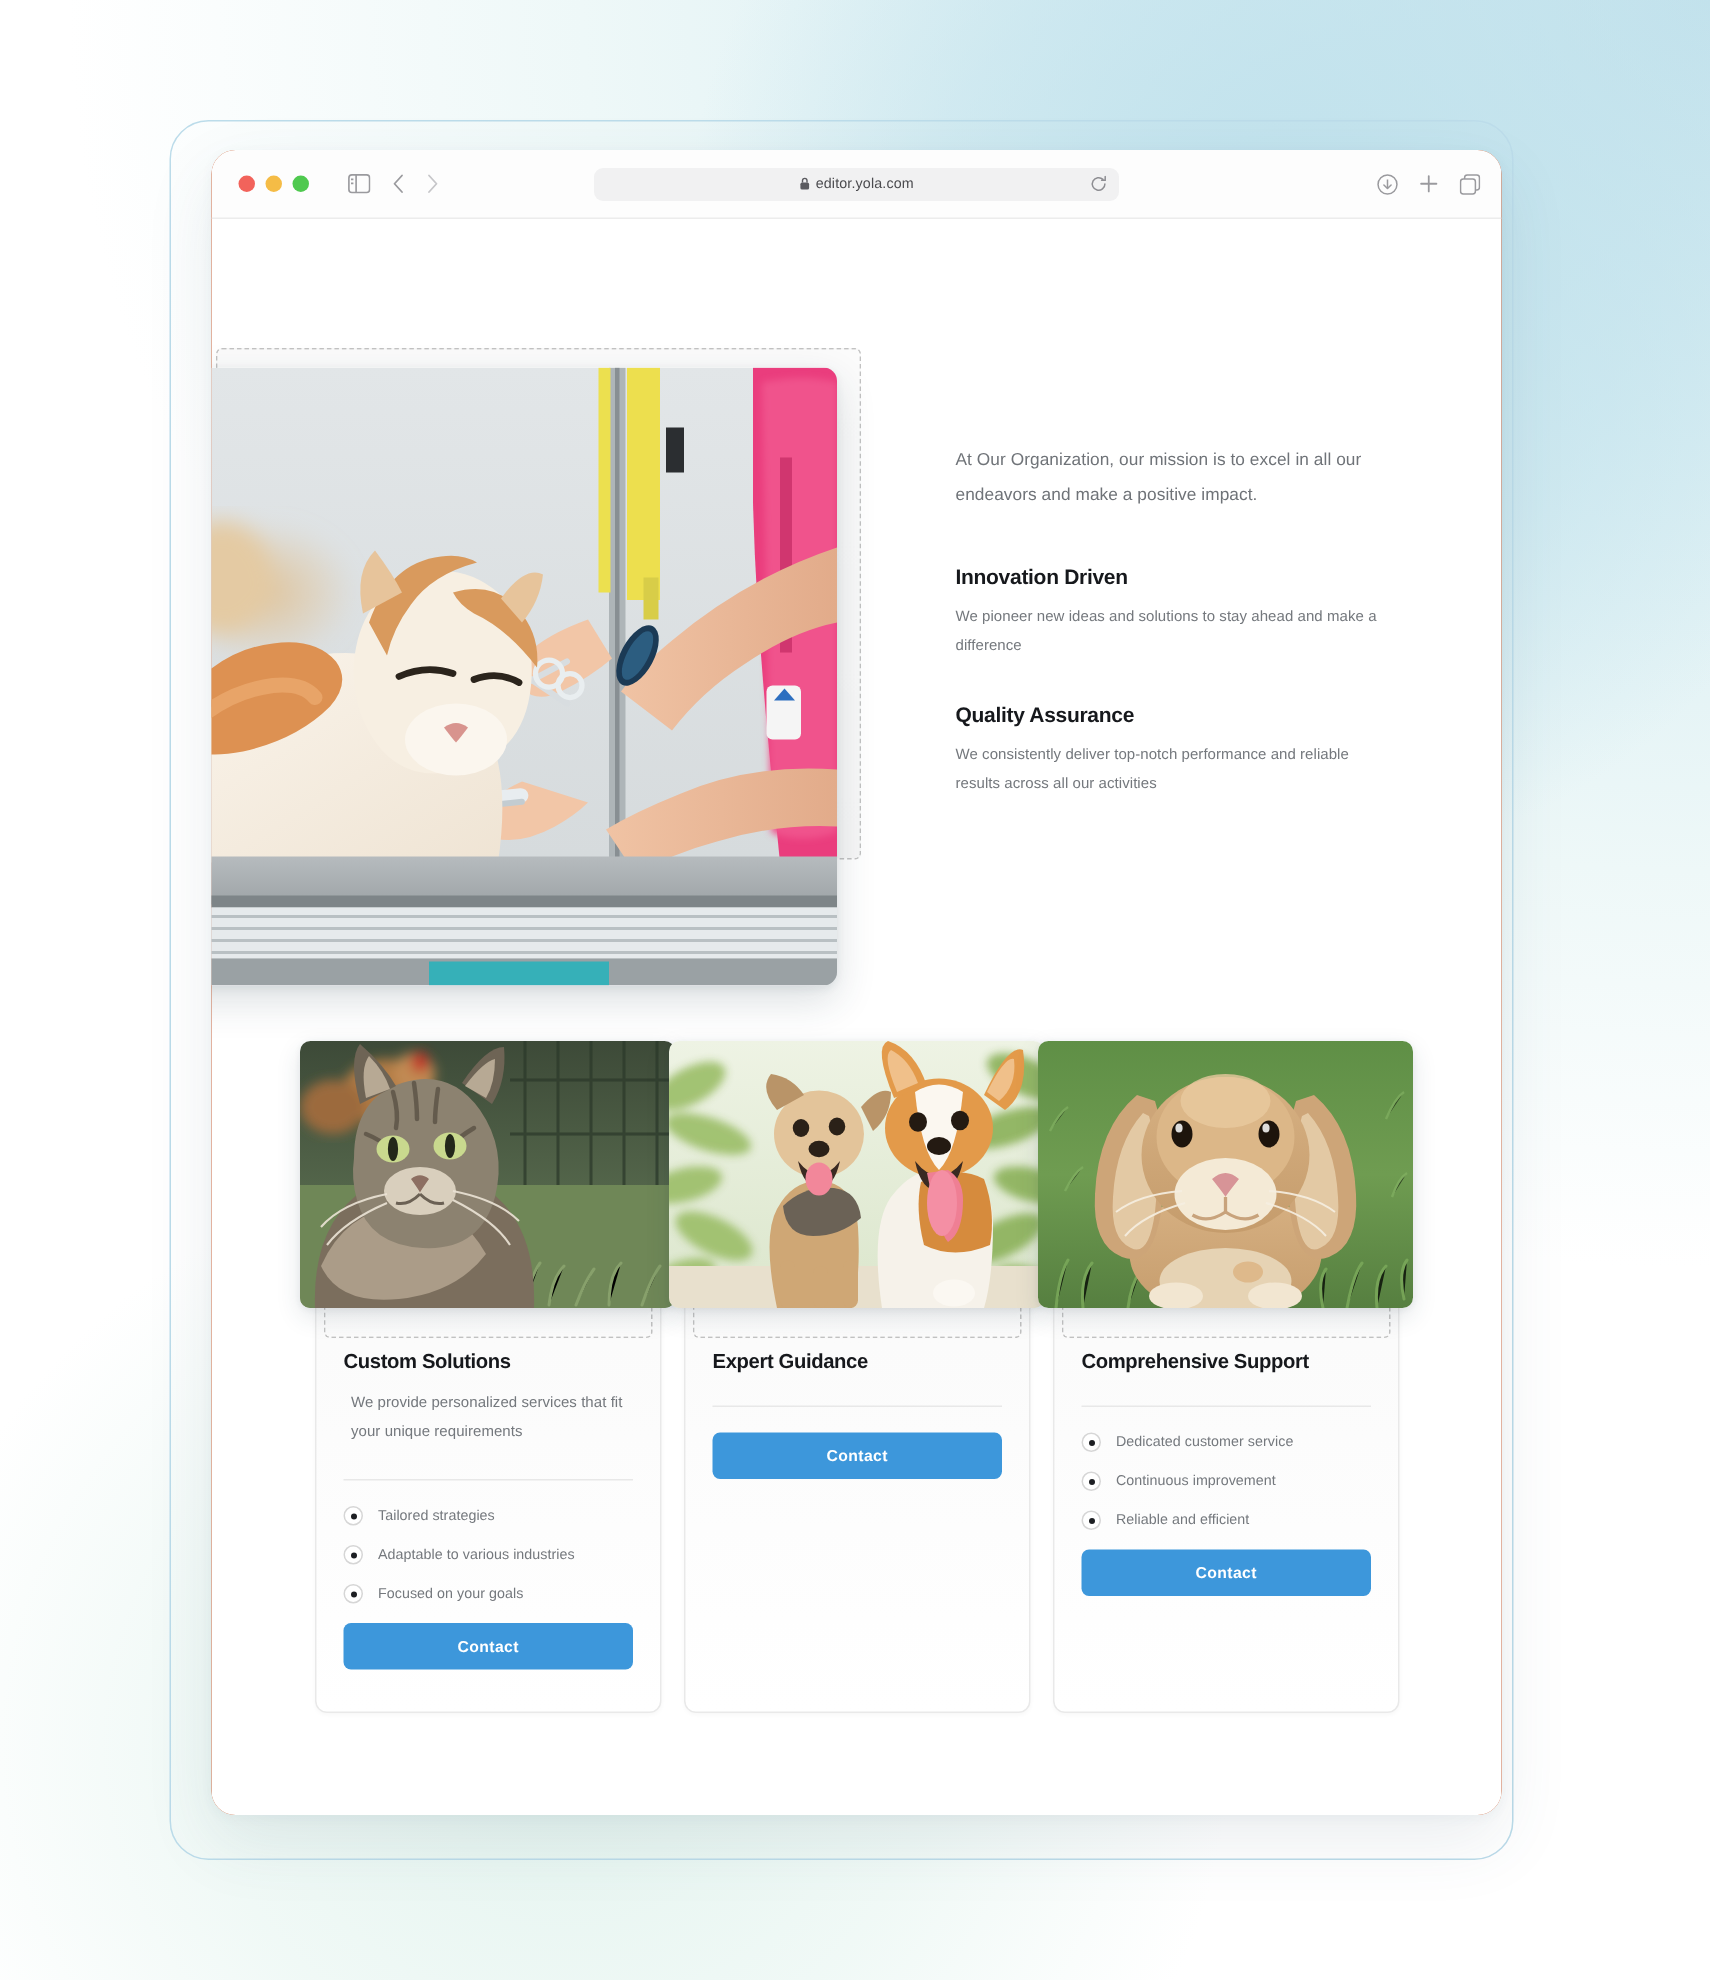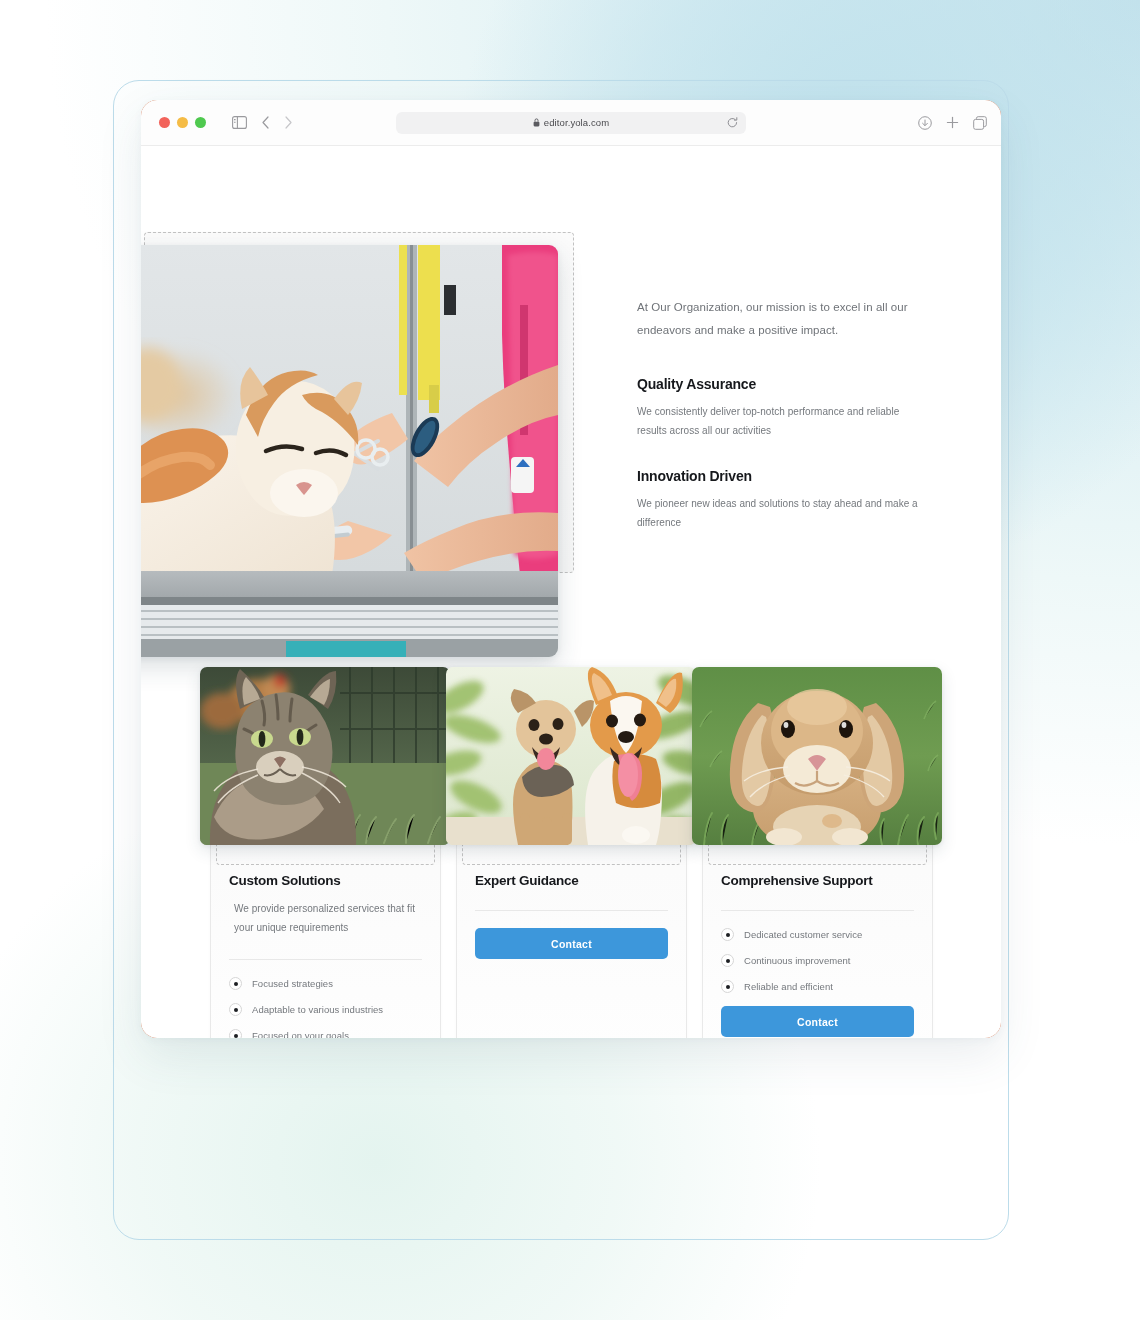--- a/index.html
+++ b/index.html
@@ -27,21 +27,21 @@
   }
   
   .window-outline{
     position:absolute;left:113px;top:80px;width:896px;height:1160px;
     border:1.4px solid #bcdcea;border-radius:26px;
     box-sizing:border-box;
   }
 
   
   .browser{
-    position:absolute;left:141px;top:100px;width:860px;height:938px;
+    position:absolute;left:141px;top:100px;width:860px;height:1110px;
     background:#c2410c;border-radius:16px;overflow:hidden;
     box-shadow:0 18px 46px rgba(60,90,110,0.10), 0 2px 8px rgba(60,90,110,0.05);
   }
   .toolbar{
     height:46px;background:#fdfdfd;border-bottom:1px solid #ececec;
     display:flex;align-items:center;padding:0 14px;box-sizing:border-box;position:relative;
   }
   .lights{display:flex;gap:7px;align-items:center;margin-left:4px;}
   .light{width:11px;height:11px;border-radius:50%;}
   .l-red{background:#f2635b;} .l-yellow{background:#f5bc46;} .l-green{background:#4fc94f;}
@@ -81,21 +81,21 @@
     font-size:25px;line-height:1.27;font-weight:700;color:#16181c;
     letter-spacing:-0.55px;margin:0 0 16px 0;
   }
   .lede{font-size:11.5px;line-height:2.0;color:#6f7378;margin:0;letter-spacing:.05px;}
   .feat{margin-top:34px;}
   .feat + .feat{margin-top:28px;}
   .feat-h{font-size:14px;font-weight:700;color:#16181c;letter-spacing:-0.2px;margin:0 0 11px 0;}
   .feat-p{font-size:10px;line-height:1.85;color:#74787d;margin:0;letter-spacing:.04px;}
 
   
-  .cards{position:absolute;left:33px;top:531px;width:794px;height:450px;}
+  .cards{position:absolute;left:33px;top:558px;width:794px;height:450px;}
   .cardwrap{position:absolute;top:0;width:231px;height:438px;}
   .cardwrap.c1{left:36px;} .cardwrap.c2{left:282px;} .cardwrap.c3{left:528px;}
   .card-drop{
     position:absolute;left:0;top:0;width:100%;height:100%;
     border:1px solid #e9e9e9;border-radius:8px;box-sizing:border-box;
     background:linear-gradient(180deg,#fbfbfb 0%,#fafafa 30%,#ffffff 100%);
     box-shadow:0 1px 3px rgba(0,0,0,0.03);
   }
   .card-imgdash{
     position:absolute;left:6px;top:6px;right:6px;height:182px;
@@ -322,26 +322,26 @@
           <rect x="0" y="394" width="462" height="18" fill="#9aa1a4"></rect>
           <rect x="190" y="396" width="120" height="16" fill="#36b0b8"></rect>
           <rect x="0" y="394" width="20" height="18" fill="#7b8286"></rect>
         </svg>
       </div>
 
       <div class="hero-text">
         <p class="lede">At Our Organization, our mission is to excel in all our endeavors and make a positive impact.</p>
 
         <div class="feat">
+          <h3 class="feat-h">Innovation Driven</h3>
+          <p class="feat-p">We pioneer new ideas and solutions to stay ahead and make a difference</p>
+        </div>
+        <div class="feat">
           <h3 class="feat-h">Quality Assurance</h3>
           <p class="feat-p">We consistently deliver top-notch performance and reliable results across all our activities</p>
-        </div>
-        <div class="feat">
-          <h3 class="feat-h">Innovation Driven</h3>
-          <p class="feat-p">We pioneer new ideas and solutions to stay ahead and make a difference</p>
         </div>
       </div>
     </div>
 
     <div class="cards">
 
       <div class="cardwrap c1">
         <div class="card-drop"></div>
         <div class="card-imgdash"></div>
         <div class="card-img">
@@ -423,21 +423,21 @@
         </div>
         <div class="card-body">
           <h3 class="card-h">Custom Solutions</h3>
           <p class="card-p">We provide personalized services that fit your unique requirements</p>
           <div class="card-rule"></div>
           <ul class="blist">
             <li>
                 <span class="bdot">
                   <i></i>
                 </span>
-                <span class="bl-text">Focused strategies</span>
+                <span class="bl-text">Tailored strategies</span>
               </li>
             <li>
                 <span class="bdot">
                   <i></i>
                 </span>
                 <span class="bl-text">Adaptable to various industries</span>
               </li>
             <li>
                 <span class="bdot">
                   <i></i>

